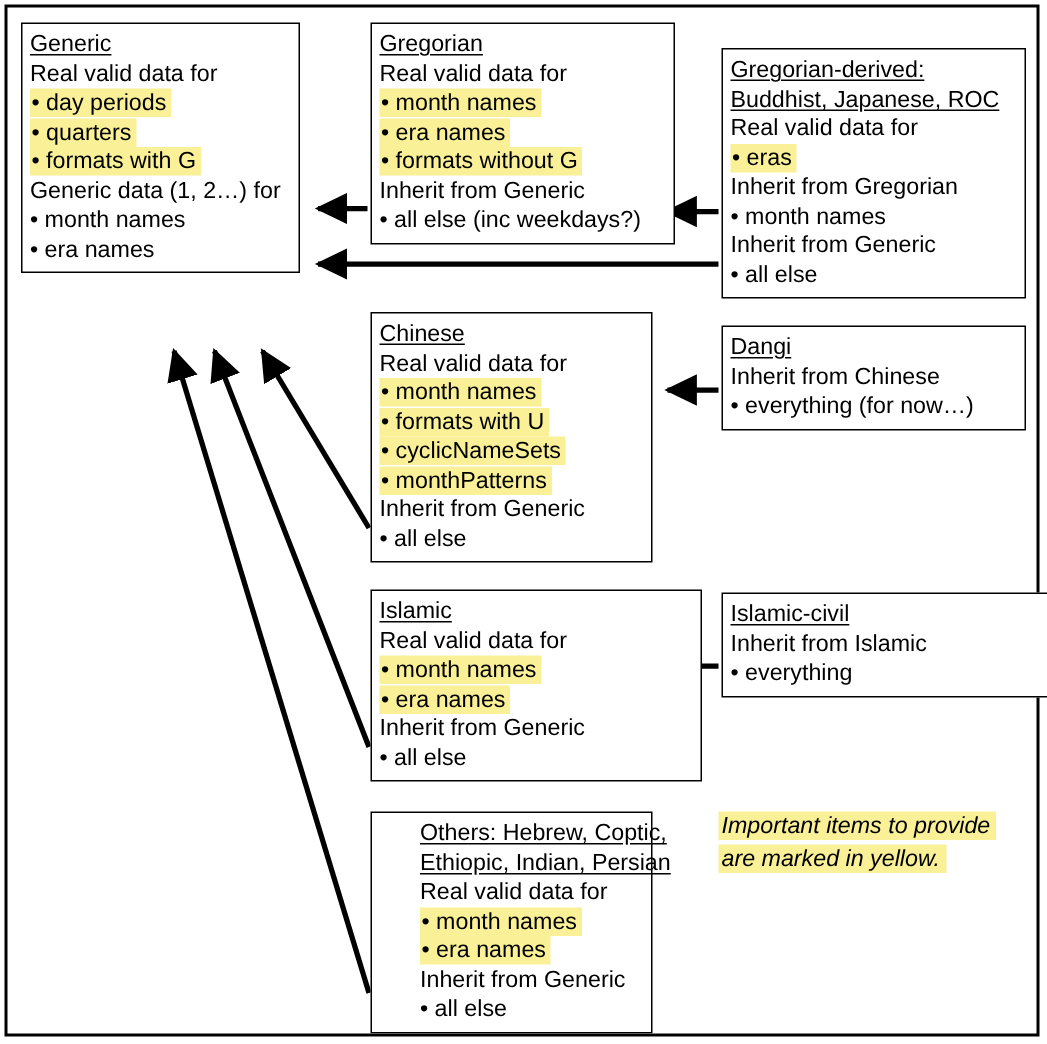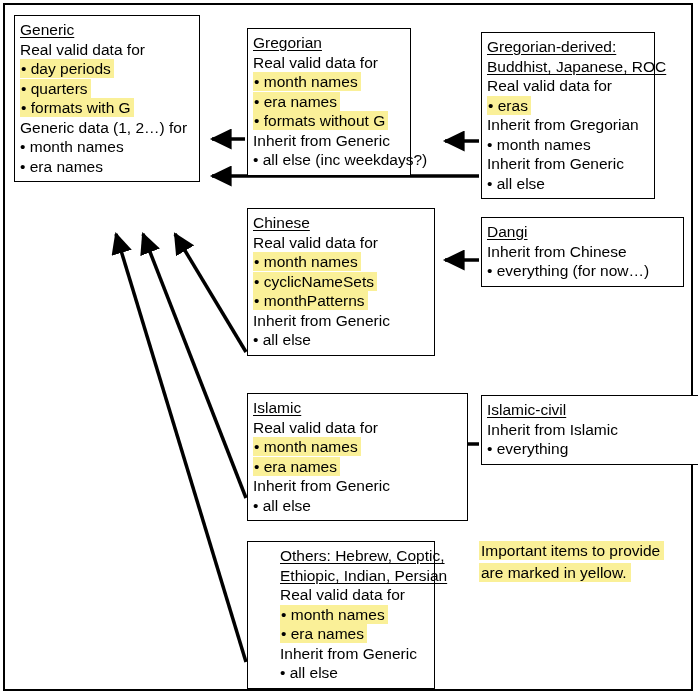--- a/index.html
+++ b/index.html
@@ -15,21 +15,21 @@
     border:2px solid var(--ink); box-sizing:border-box;
   }
   .box {
     position:absolute; border:1.5px solid var(--ink); box-sizing:border-box;
     background:var(--bg); padding:4px 5px 5px 5px;
   }
   .box .title span { text-decoration:underline; text-underline-offset:2px; }
   .line { white-space:nowrap; }
   .hl span { background:var(--hl); padding:1px 3px 1px 1px; }
   #note { position:absolute; left:479px; top:540px; line-height:22px; }
-  #note .nline span { background:var(--hl); padding:1px 4px 1px 2px; }
+  #note .nline span { background:var(--hl); padding:1px 4px 1px 2px;font-style:italic; }
   #arrows { position:absolute; left:0; top:0; pointer-events:none; }
 </style>
 </head>
 <body>
 
 <div id="canvas">
   <div id="outer-border"></div>
 
   <svg id="arrows" width="698" height="696" viewBox="0 0 698 696">
     <defs>
@@ -53,45 +53,46 @@
     <div class="line title"><span>Generic</span></div>
     <div class="line"><span>Real valid data for</span></div>
     <div class="line hl"><span>• day periods</span></div>
     <div class="line hl"><span>• quarters</span></div>
     <div class="line hl"><span>• formats with G</span></div>
     <div class="line"><span>Generic data (1, 2…) for</span></div>
     <div class="line"><span>• month names</span></div>
     <div class="line"><span>• era names</span></div>
   </div>
 
-  <div class="box" style="left:247px;top:28px;width:164px;">
+  <div class="box" style="left:247px;top:15px;width:203px;">
     <div class="line title"><span>Gregorian</span></div>
     <div class="line"><span>Real valid data for</span></div>
     <div class="line hl"><span>• month names</span></div>
     <div class="line hl"><span>• era names</span></div>
     <div class="line hl"><span>• formats without G</span></div>
     <div class="line"><span>Inherit from Generic</span></div>
     <div class="line"><span>• all else (inc weekdays?)</span></div>
   </div>
 
-  <div class="box" style="left:481px;top:32px;width:174px;">
+  <div class="box" style="left:481px;top:32px;width:203px;">
     <div class="line title"><span>Gregorian-derived:</span></div>
     <div class="line title"><span>Buddhist, Japanese, ROC</span></div>
     <div class="line"><span>Real valid data for</span></div>
     <div class="line hl"><span>• eras</span></div>
     <div class="line"><span>Inherit from Gregorian</span></div>
     <div class="line"><span>• month names</span></div>
     <div class="line"><span>Inherit from Generic</span></div>
     <div class="line"><span>• all else</span></div>
   </div>
 
   <div class="box" style="left:247px;top:208px;width:188px;">
     <div class="line title"><span>Chinese</span></div>
     <div class="line"><span>Real valid data for</span></div>
     <div class="line hl"><span>• month names</span></div>
+    <div class="line hl"><span>• formats with U</span></div>
     <div class="line hl"><span>• cyclicNameSets</span></div>
     <div class="line hl"><span>• monthPatterns</span></div>
     <div class="line"><span>Inherit from Generic</span></div>
     <div class="line"><span>• all else</span></div>
   </div>
 
   <div class="box" style="left:481px;top:217px;width:203px;">
     <div class="line title"><span>Dangi</span></div>
     <div class="line"><span>Inherit from Chinese</span></div>
     <div class="line"><span>• everything (for now…)</span></div>

